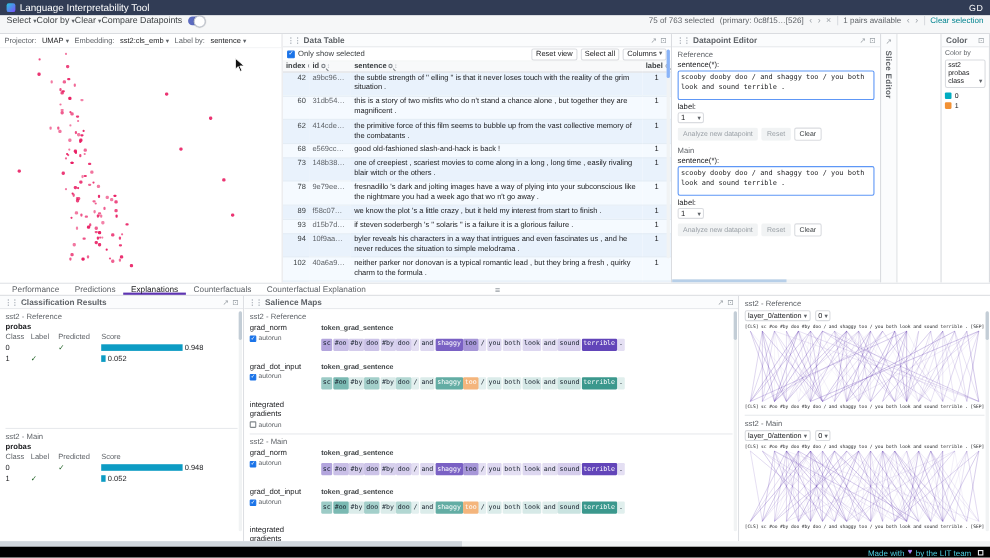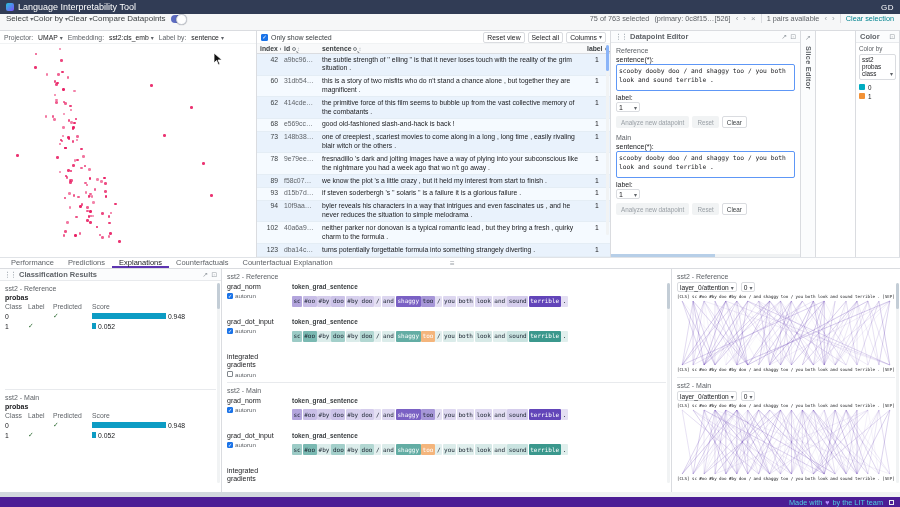--- a/index.html
+++ b/index.html
@@ -155,21 +155,21 @@
   .att-viz{position:relative;height:78px;margin-bottom:2px}
   .att-tokens{position:absolute;left:0;right:0;display:flex;justify-content:space-between;
     font-family:"DejaVu Sans Mono",monospace;font-size:4.2px;color:#202124}
   .att-tokens.top{top:0}
   .att-tokens.bottom{bottom:0}
   svg.att-lines{position:absolute;top:6px;left:0;width:100%;height:66px}
 
   
   .hscroll{position:absolute;top:492px;left:0;right:0;height:5px;background:#f1f3f4}
   .hscroll .thumb{height:5px;width:420px;background:#d2d8de}
-  .footer{position:absolute;top:497px;left:0;right:0;height:10px;background:#4c1d95;display:flex;
+  .footer{position:absolute;top:497px;left:0;right:0;height:10px;background:#000000;display:flex;
     align-items:center;justify-content:flex-end;gap:3px;padding:0 6px;font-size:7.3px;color:#4dd0e1}
   .heart{color:#b388ff;font-size:7px}
   .fbox{width:5px;height:5px;border:1px solid #e8eaed;margin-left:3px}
   .cursor{position:absolute;left:213px;top:52px;z-index:50;pointer-events:none}
 </style>
 </head>
 <body>
 
 <div id="app">
 
@@ -342,20 +342,28 @@
           <div class="pt" style="left: 150px; top: 40px; opacity: 0.9; background: rgb(233, 30, 99);"></div>
           <div class="pt" style="left: 34px; top: 22px; opacity: 0.9; background: rgb(233, 30, 99);"></div>
           <div class="pt" style="left: 16px; top: 110px; opacity: 0.9; background: rgb(233, 30, 99);"></div>
           <div class="pt" style="left: 118px; top: 196px; opacity: 0.9; background: rgb(233, 30, 99);"></div>
           <div class="pt" style="left: 163px; top: 90px; opacity: 0.9; background: rgb(233, 30, 99);"></div>
           <div class="pt" style="left: 210px; top: 150px; opacity: 0.9; background: rgb(233, 30, 99);"></div>
         </div>
     </section>
 
     <section class="panel p-dtable">
+      <div class="phdr">
+        <span class="drag">⋮⋮</span>
+        <span>Data Table</span>
+        <span class="picons">
+            <span>↗</span>
+            <span>⊡</span>
+          </span>
+      </div>
       <div class="dt-controls">
         <span class="cb checked">✓</span>
         <span>Only show selected</span>
         <span class="dt-buttons">
           <span class="mini-btn">Reset view</span>
           <span class="mini-btn">Select all</span>
           <span class="mini-btn">
               <span>Columns</span>
               <span class="caret">▾</span>
             </span>
@@ -603,20 +611,28 @@
               </div>
 </div>
   </div>
         </div>
       <div class="vscroll" style="height:200px">
           <div class="thumb"></div>
         </div>
     </section>
 
     <section class="panel p-sal">
+      <div class="phdr">
+        <span class="drag">⋮⋮</span>
+        <span>Salience Maps</span>
+        <span class="picons">
+            <span>↗</span>
+            <span>⊡</span>
+          </span>
+      </div>
       <div class="sal-body">
           <div class="sal-sec">
     <div class="model-name">sst2 - Reference</div>
     <div>
               <div class="sal-row">
     <div class="sal-left">
       <div class="sal-method">grad_norm</div>
       <div class="autorun">
                     <span class="cb checked">✓</span>
                     <span>autorun</span>

